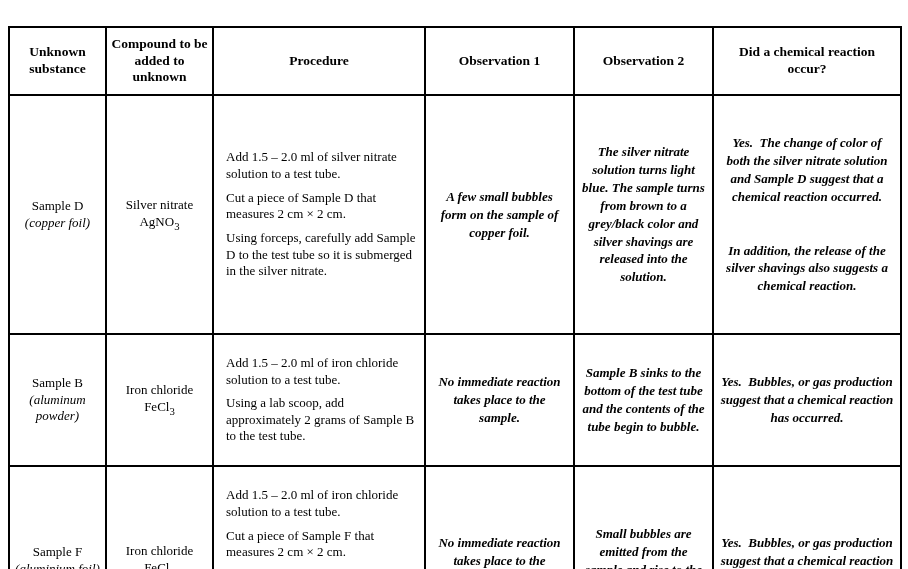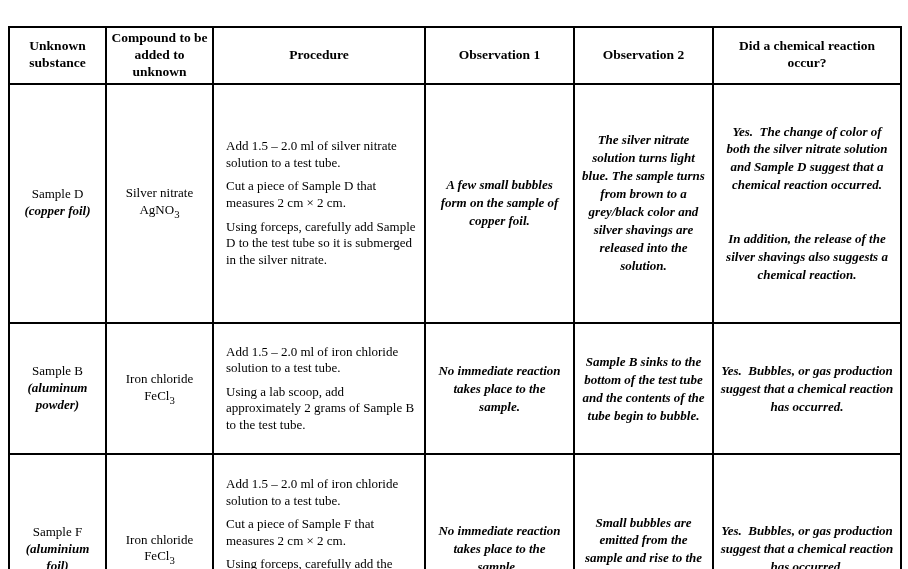--- a/index.html
+++ b/index.html
@@ -33,31 +33,31 @@
     vertical-align: middle;
     overflow: hidden;
   }
   th.hdr {
     font-size: 13.5px;
     font-weight: bold;
     text-align: center;
     padding: 2px 4px;
     line-height: 1.25;
   }
-  tr.header-row { height: 56px; padding-left: 16px; }
+  tr.header-row { height: 68px; padding-left: 16px; }
   tr.row-1 { height: 170px; }
   tr.row-2 { height: 112px; }
   tr.row-3 { height: 190px; }
   td.substance, td.compound {
     text-align: center;
     font-size: 13px;
     line-height: 1.3;
     padding: 2px 4px;
   }
-  .paren { font-weight: bold; font-style: italic; }
+  .paren { font-weight: normal; font-style: italic; }
   td.proc {
     vertical-align: middle;
     font-size: 13px;
     padding: 4px 6px 4px 8px;
   }
   td.proc ul {
     list-style: disc outside;
     margin-left: 0;
   }
   td.proc li {

